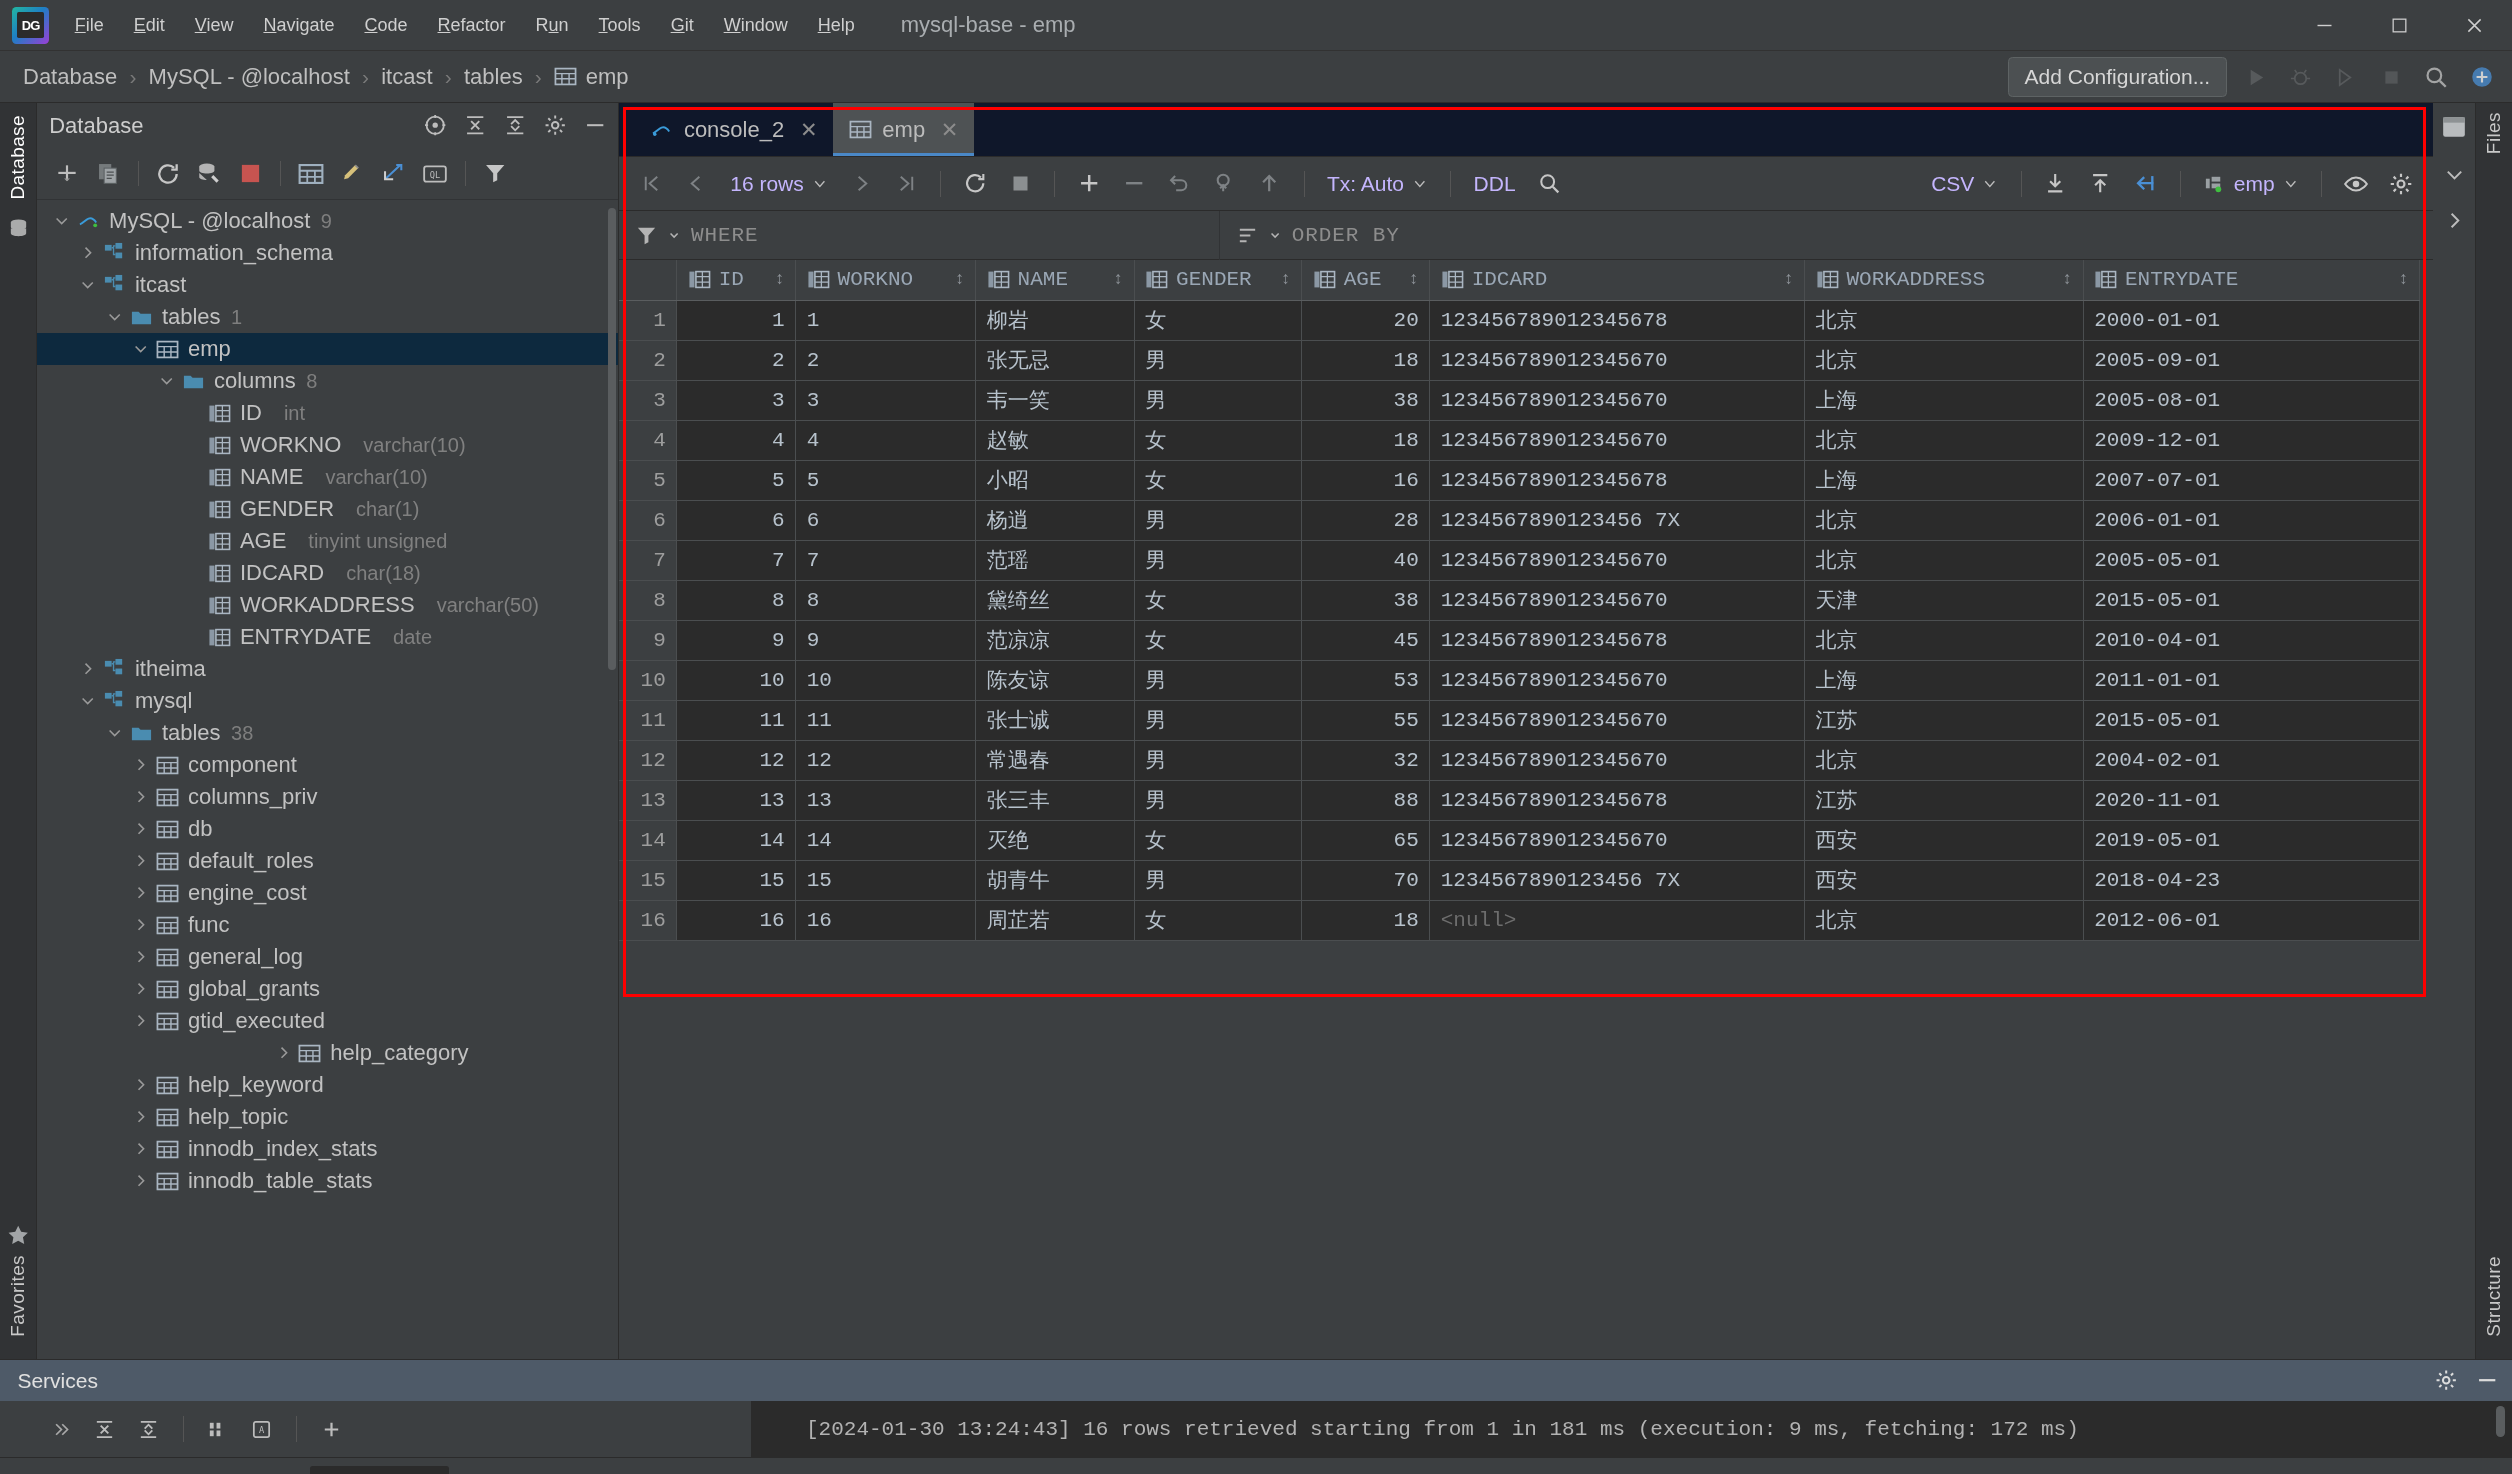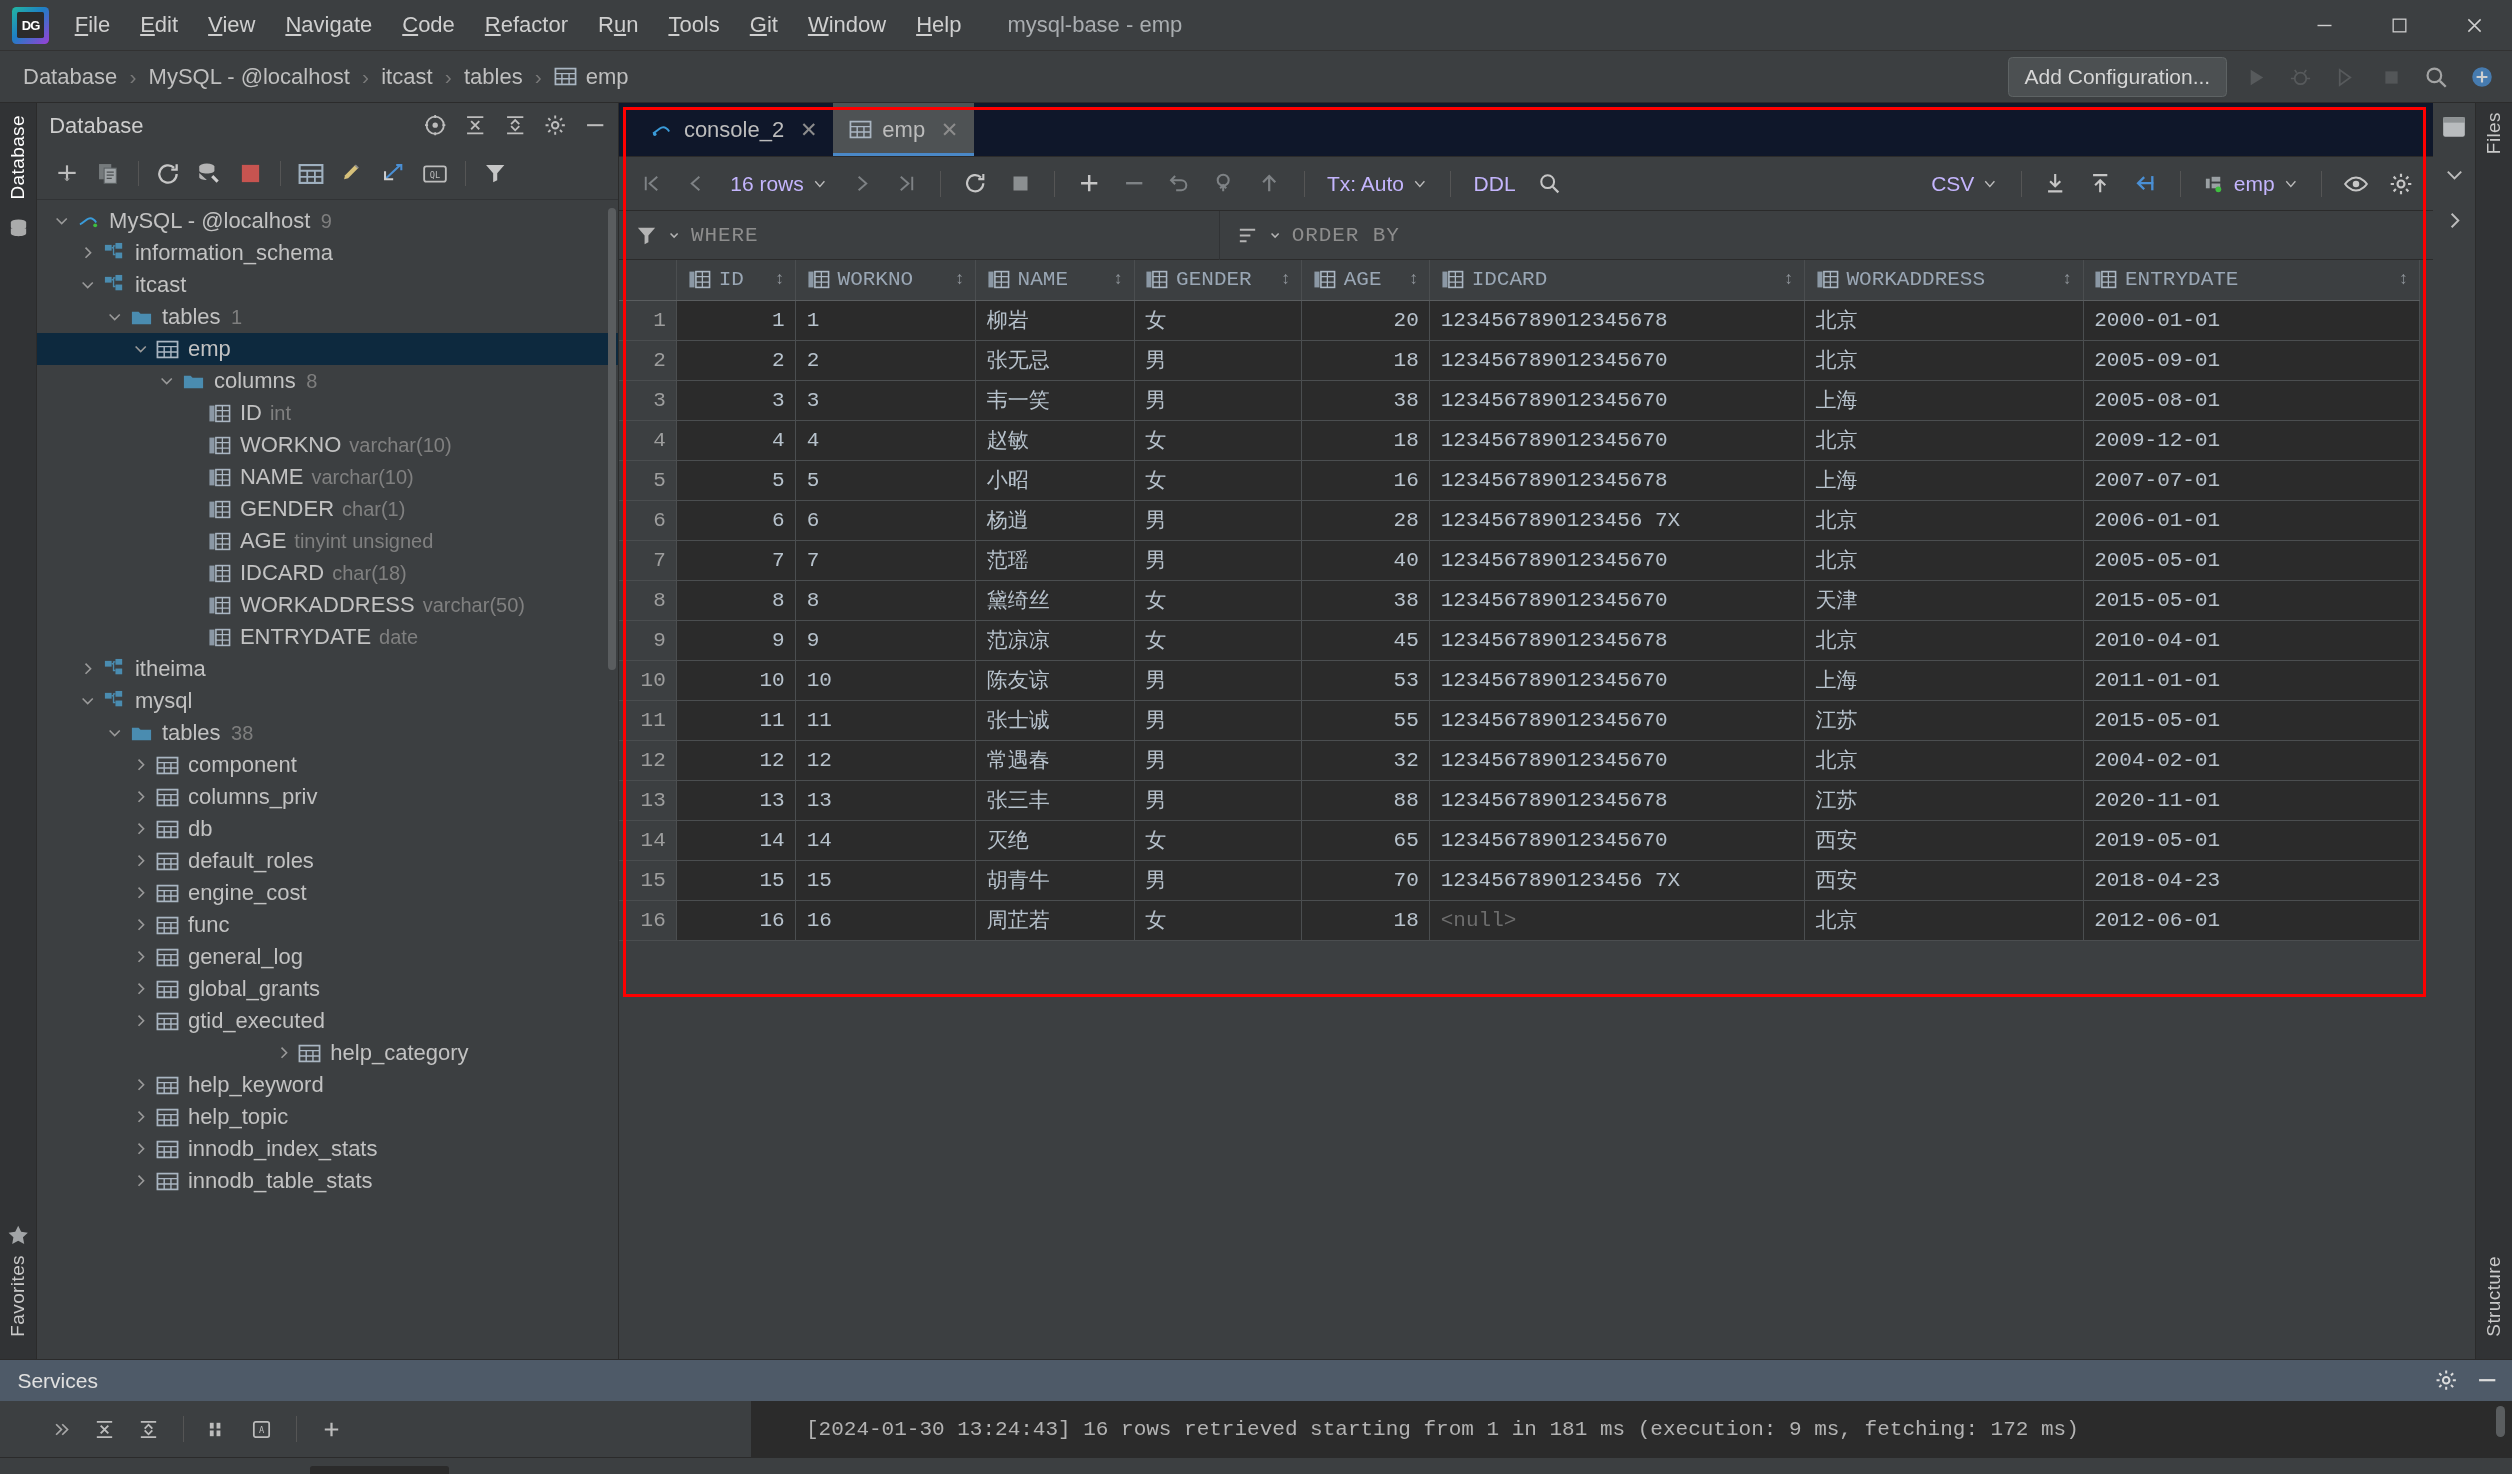--- a/index.html
+++ b/index.html
@@ -23,21 +23,21 @@
     display:flex; align-items:center; justify-content:center;
     font-size:13px; font-weight:bold; color:#fff; letter-spacing:-0.9px;
     position:relative;
   }
   #logo::after{
     content:""; position:absolute; inset:5.2px; border-radius:1.7px;
     background:#2b2b2b;
   }
   #logo span{ position:relative; z-index:2; }
   .menu { display:flex; align-items:center; gap:0; }
-  .menu-item { padding:5.2px 15px; font-size:22px; color:#cfcfcf; cursor:default; }
+  .menu-item { padding:5.2px 15px; font-size:18px; color:#cfcfcf; cursor:default; }
   .menu-item u { text-decoration:underline; }
   #win-title { margin-left:31px; font-size:22px; color:#a9adb0; }
   #win-btns { position:absolute; right:0; top:0; height:51px; display:flex; }
   .win-btn { width:75px; display:flex; align-items:center; justify-content:center;
              font-size:26px; color:#cfcfcf; }
 
   
   #navbar {
     height:52px; background:#3c3f41; display:flex; align-items:center;
     padding-left:23px; position:relative; border-bottom:0.9px solid #2b2b2b;
@@ -83,21 +83,21 @@
   #tree { flex:1; overflow:hidden; padding-top:5.2px; position:relative; }
   .trow { height:32px; display:flex; align-items:center; font-size:22px;
           color:#c2c2c2; white-space:nowrap; padding-right:7px; }
   .trow.sel { background:#0d293e; }
   .tw { width:26px; display:flex; align-items:center; justify-content:center;
         flex:0 0 26px; color:#9a9a9a; font-size:17.4px; }
   .ticon { width:26px; flex:0 0 26px; display:flex; align-items:center; justify-content:center;
            margin-right:7.9px; }
   .tlabel { }
   .tmeta { color:#7e7e7e; margin-left:10.5px; font-size:20px; }
-  .ttype { color:#808080; margin-left:8px; font-size:20px; }
+  .ttype { color:#808080; margin-left:22px; font-size:20px; }
 
   
   #tree-sb { position:absolute; right:1.7px; top:105px; width:8.7px; height:462px;
              background:#5a5d5f; border-radius:4.4px; }
 
   
   #editor { flex:1; background:#3c3f41; display:flex; flex-direction:column;
             position:relative; }
   #redbox { position:absolute; left:4.4px; top:4.4px; width:1803px; height:890px;
             border:3.5px solid #ff0000; pointer-events:none; z-index:40; }

